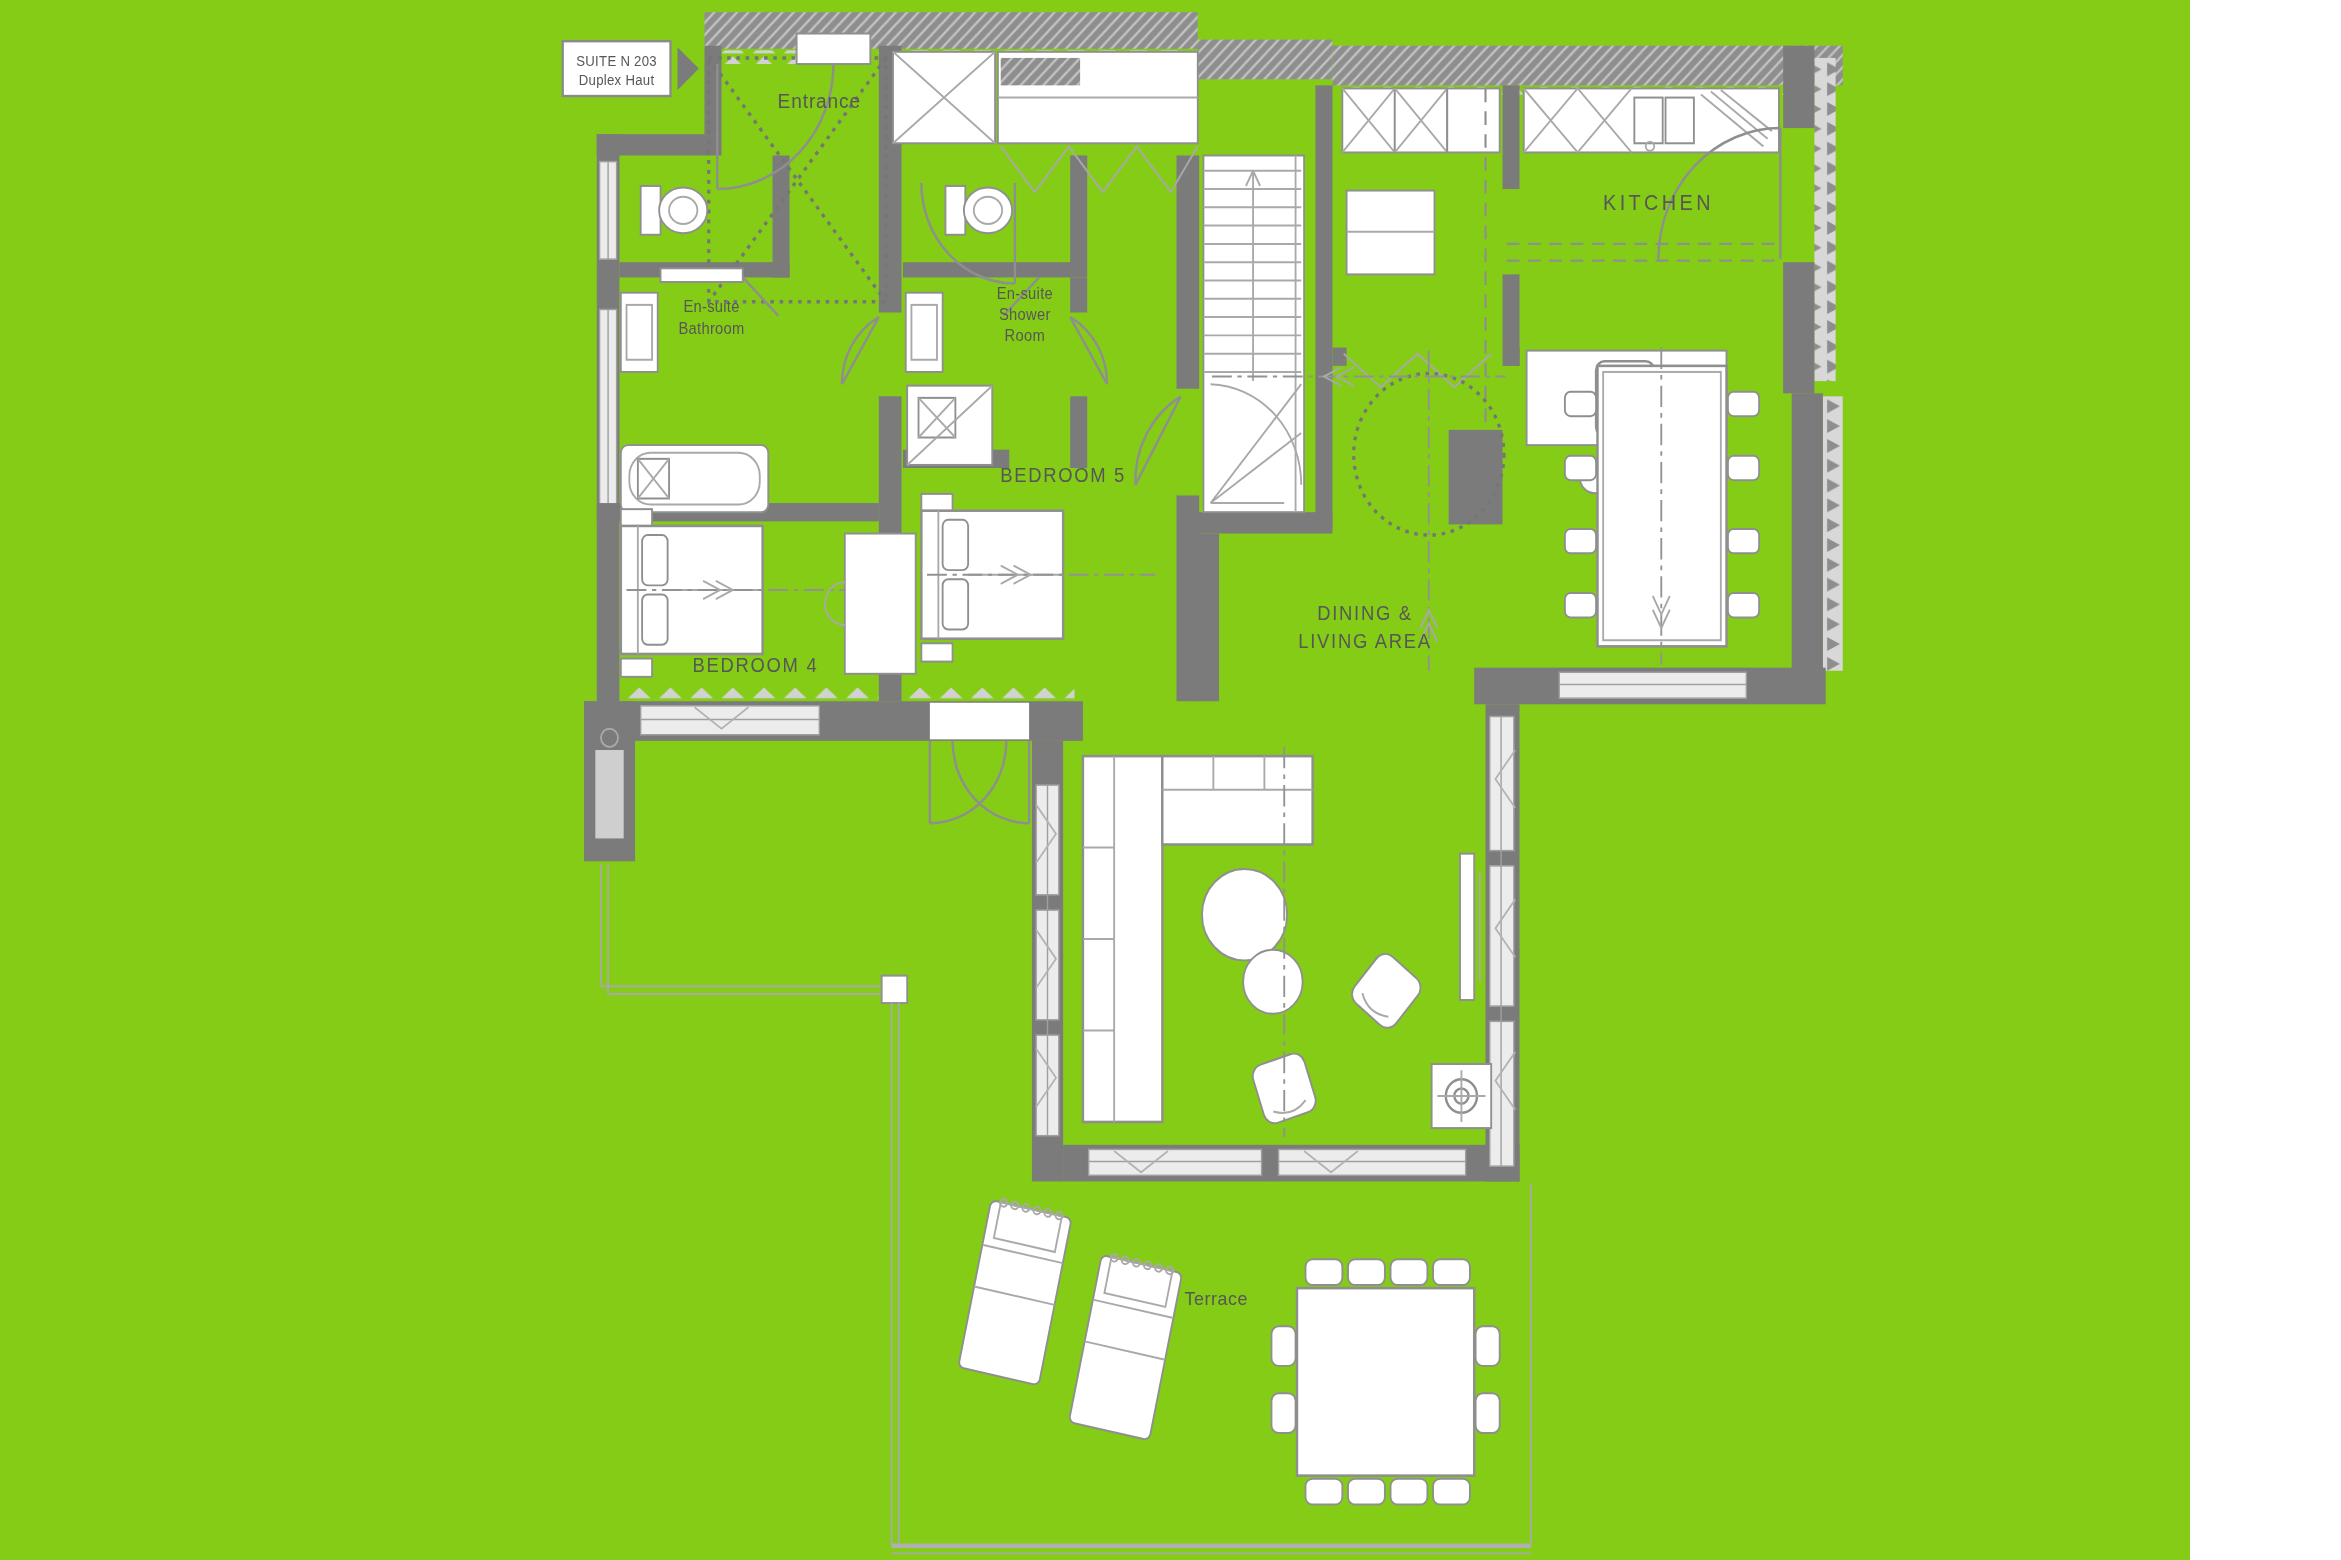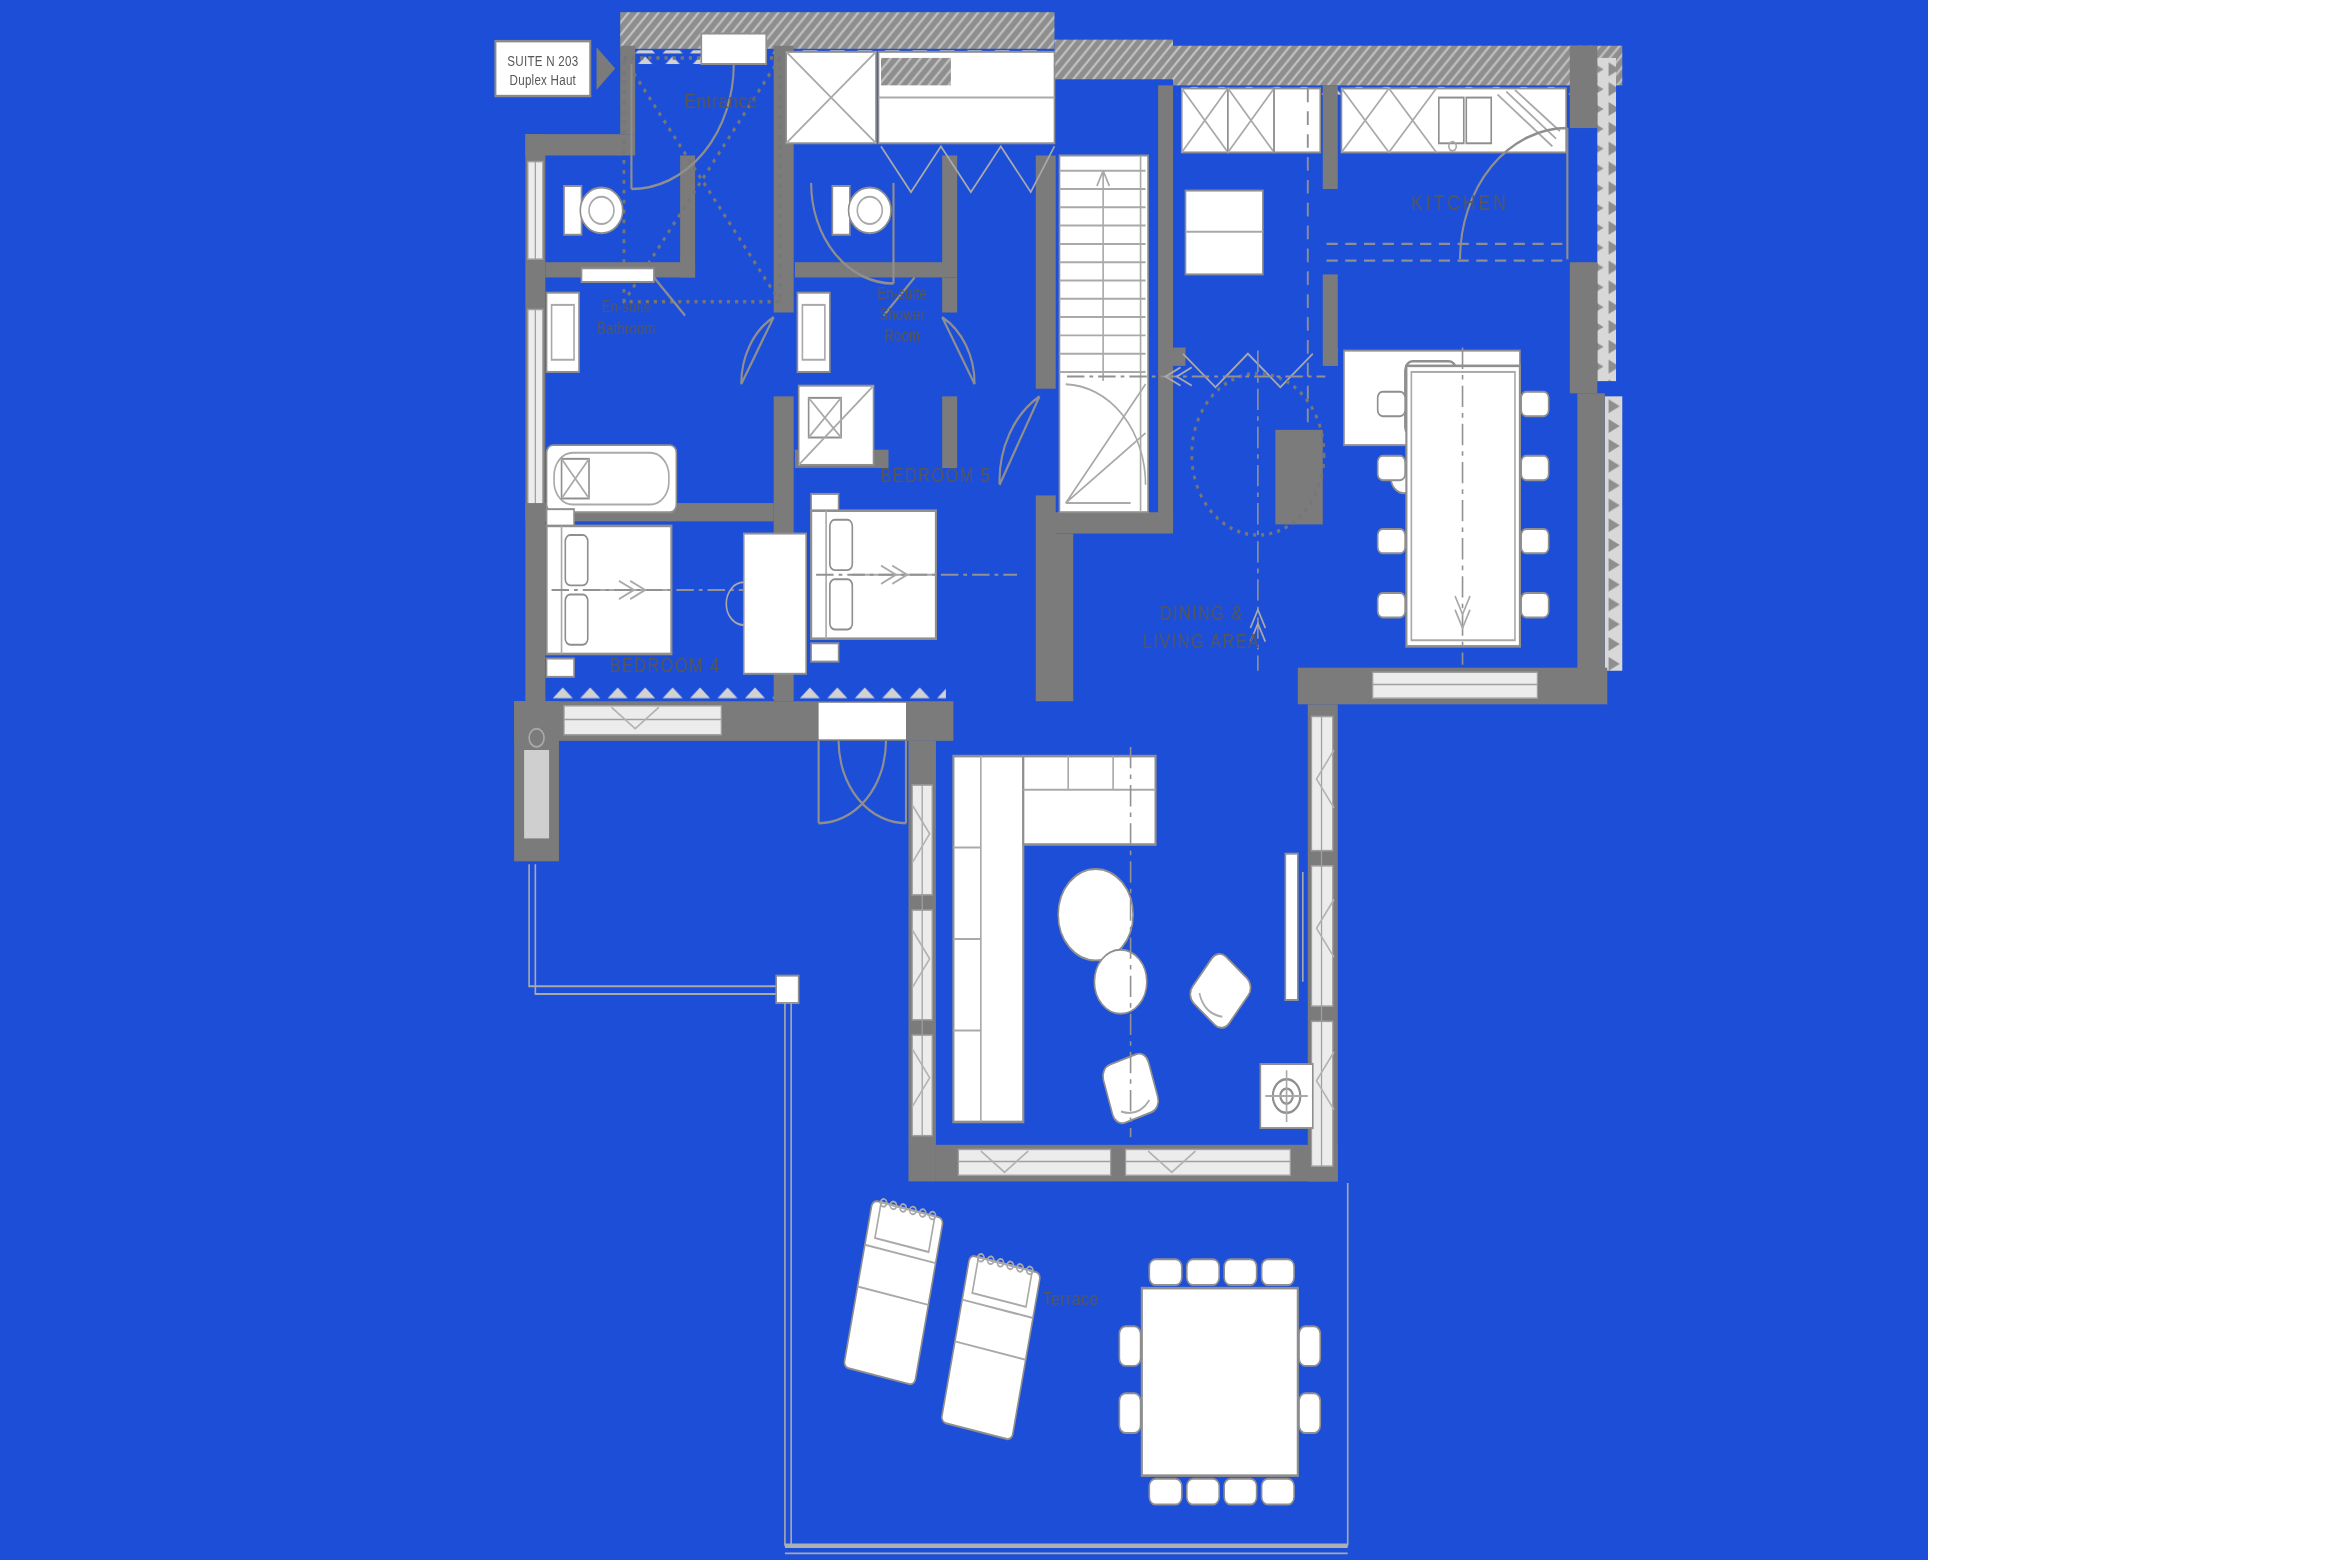--- a/index.html
+++ b/index.html
@@ -1,16 +1,16 @@
 <!DOCTYPE html>
 <html style="font-size:9.8px"><head>
 <meta charset="utf-8">
 <style>
   html,body{margin:0;padding:0;background:#fff;}
-  .page{position:relative;width:1928px;height:1561px;background:#1d4ed8;overflow:hidden;
+  .page{position:relative;width:2190px;height:1561px;background:#84cc16;overflow:hidden;
         font-family:"Liberation Sans",sans-serif;text-align:right;}
   .page svg{position:absolute;inset:0;width:100%;height:100%;display:block;}
   svg text{font-family:"Liberation Sans",sans-serif;fill:#575757;}
   .wall{fill:#7b7b7b;}
   .wallh{fill:url(#hatch);}
   .trib{fill:url(#trib);}
   .tickband{fill:url(#ticks);}
   .win{fill:#ececec;stroke:#9f9f9f;stroke-width:1;}
   .winl{stroke:#9f9f9f;stroke-width:1;fill:none;}
   .f{fill:#ffffff;stroke:#8f8f8f;stroke-width:1.7;}

